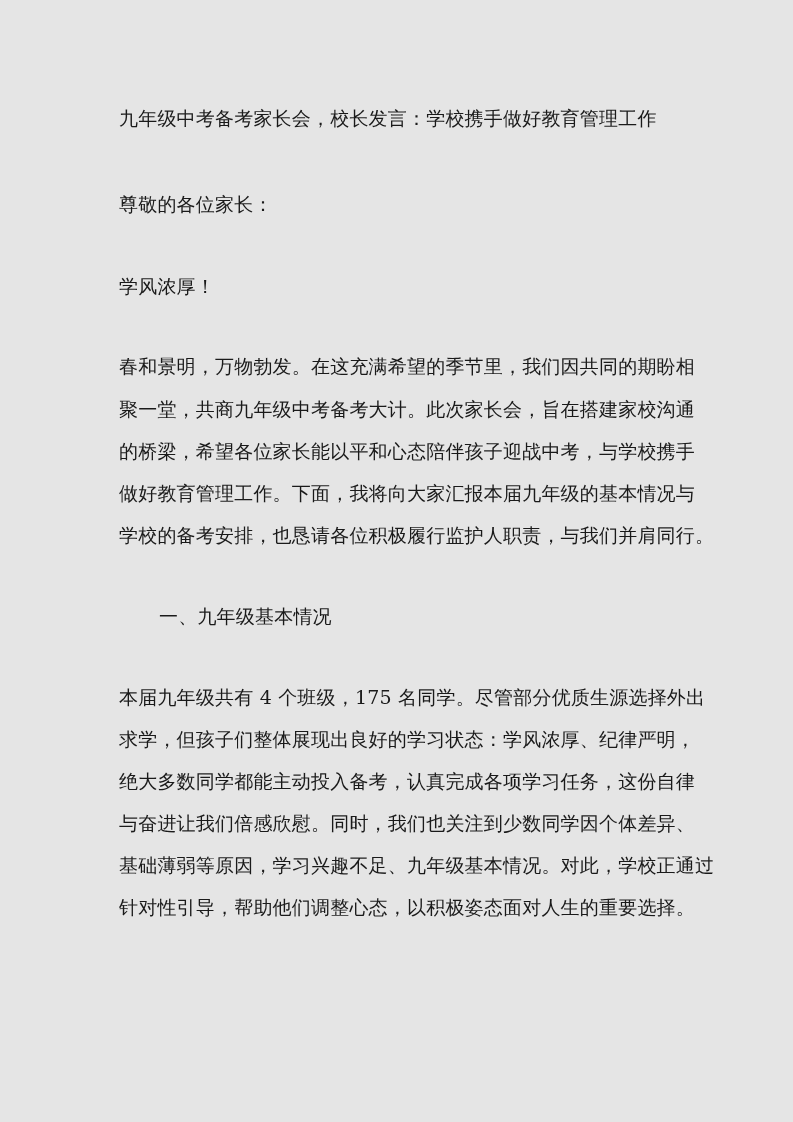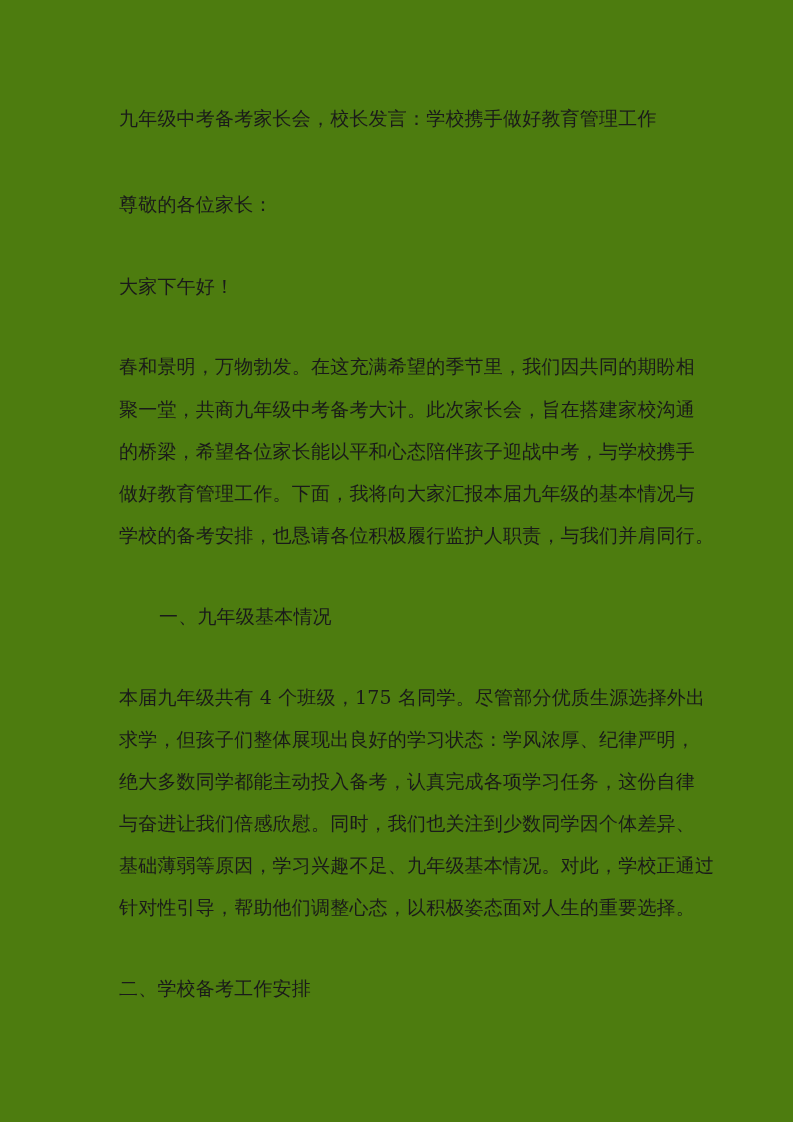--- a/index.html
+++ b/index.html
@@ -13,21 +13,21 @@
       position: relative;
       overflow: hidden;
       font-family: "DejaVu Serif", "Liberation Serif", serif;
       color: #1a1a1a;
     }
     .page {
       position: absolute;
       left: 0; top: 0;
       width: 793px;
       height: 1122px;
-      background: #4d7c0f;
+      background: #e5e5e5;
     }
     .line {
       position: absolute;
       left: 119px;
       font-size: 19px;
       line-height: 24px;
       white-space: nowrap;
       letter-spacing: 0.2px;
     }
     .line.justify {
@@ -38,36 +38,35 @@
   </style>
 </head>
 <body>
 
 <div class="page">
 
   <div class="line" style="top:106px;">九年级中考备考家长会，校长发言：学校携手做好教育管理工作</div>
 
   <div class="line" style="top:192px;">尊敬的各位家长：</div>
 
-  <div class="line" style="top:274px;">大家下午好！</div>
+  <div class="line" style="top:274px;">学风浓厚！</div>
 
   <div>
     <div class="line justify" style="top:354px;">春和景明，万物勃发。在这充满希望的季节里，我们因共同的期盼相</div>
     <div class="line justify" style="top:397px;">聚一堂，共商九年级中考备考大计。此次家长会，旨在搭建家校沟通</div>
     <div class="line justify" style="top:439px;">的桥梁，希望各位家长能以平和心态陪伴孩子迎战中考，与学校携手</div>
     <div class="line justify" style="top:481px;">做好教育管理工作。下面，我将向大家汇报本届九年级的基本情况与</div>
     <div class="line justify" style="top:523px;">学校的备考安排，也恳请各位积极履行监护人职责，与我们并肩同行。</div>
   </div>
 
   <div class="line" style="top:604px;margin-left:40px;">一、九年级基本情况</div>
 
   <div>
     <div class="line justify" style="top:685px;">本届九年级共有 4 个班级，175 名同学。尽管部分优质生源选择外出</div>
     <div class="line justify" style="top:727px;">求学，但孩子们整体展现出良好的学习状态：学风浓厚、纪律严明，</div>
     <div class="line justify" style="top:769px;">绝大多数同学都能主动投入备考，认真完成各项学习任务，这份自律</div>
     <div class="line justify" style="top:811px;">与奋进让我们倍感欣慰。同时，我们也关注到少数同学因个体差异、</div>
     <div class="line justify" style="top:853px;">基础薄弱等原因，学习兴趣不足、九年级基本情况。对此，学校正通过</div>
     <div class="line justify" style="top:895px;">针对性引导，帮助他们调整心态，以积极姿态面对人生的重要选择。</div>
   </div>
 
-  <div class="line" style="top:976px;">二、学校备考工作安排</div>
 
 </div>
 
 </body></html>

